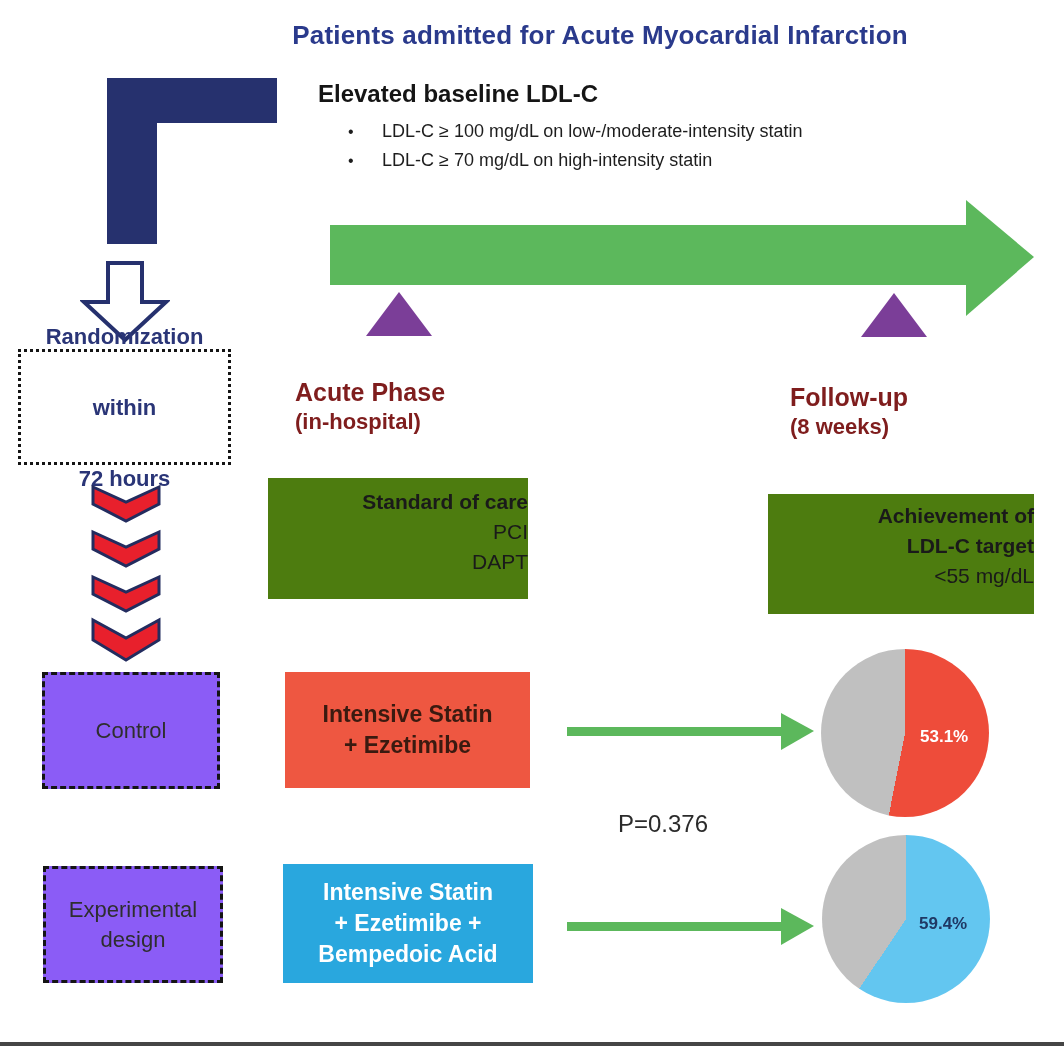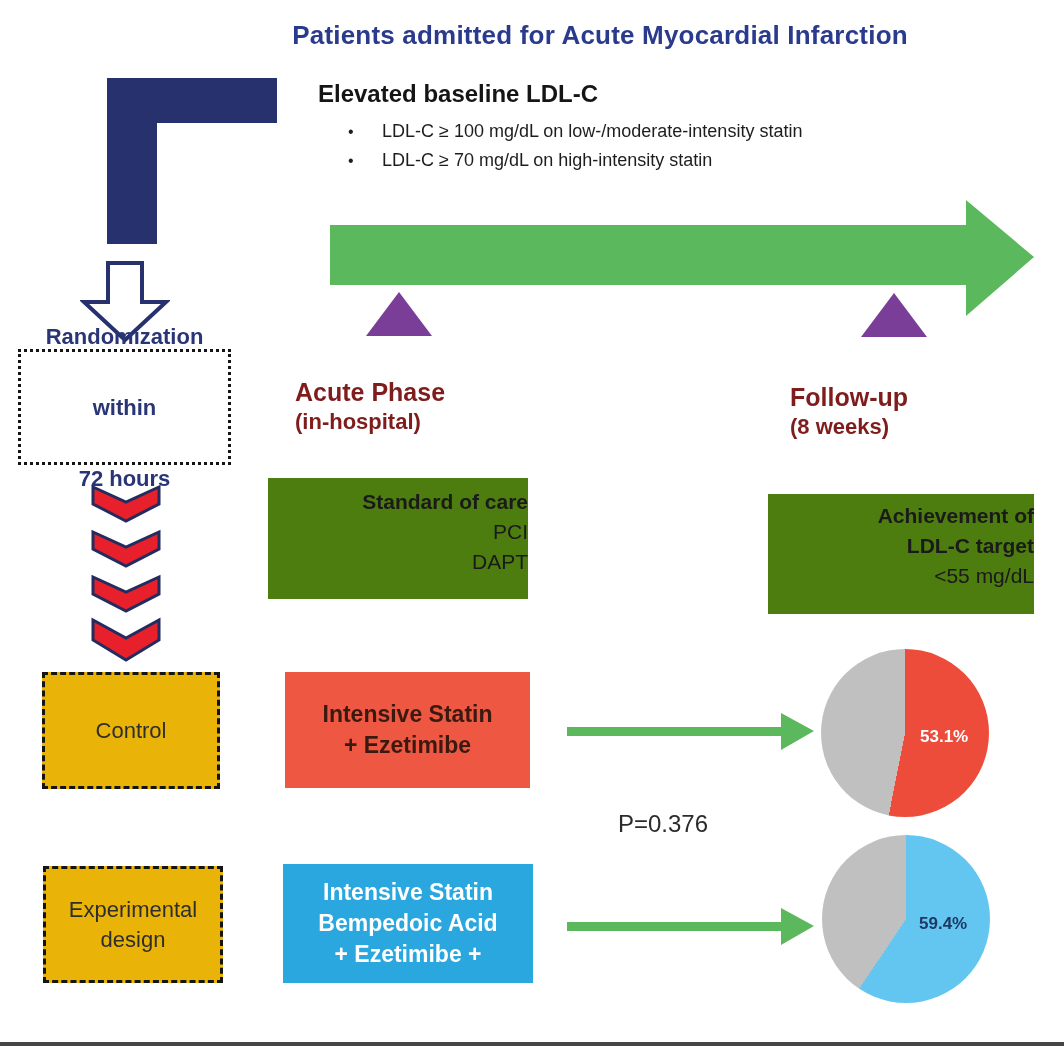--- a/index.html
+++ b/index.html
@@ -23,21 +23,21 @@
   .phase-label { width:210px; text-align:left; color:#7f1d1d; }
   .phase-title { font-size:25px; font-weight:bold; line-height:32px; }
   .phase-sub { font-size:22px; font-weight:bold; line-height:28px; }
 
   .green-box { background:#4d7c0f; text-align:right; color:#1a1a1a; padding-top:9px; }
   .green-box .gb-title { font-size:21px; font-weight:bold; line-height:30px; }
   .green-box .gb-line { font-size:21px; line-height:30px; }
 
   .dash-box { border:3px dashed #141414; display:flex; flex-direction:column;
               justify-content:center; text-align:center; color:#2e2e2e;
-              font-size:22px; line-height:30px; background:#eab308; }
+              font-size:22px; line-height:30px; background:#8b5cf6; }
 
   .treat-box { display:flex; flex-direction:column; justify-content:center; text-align:center;
                font-weight:bold; font-size:23px; line-height:31px; }
   .treat-red { background:#EE5741; color:#3A1A10; }
   .treat-blue { background:#29A7DE; color:#ffffff; }
 
   .pie { border-radius:50%; }
   .pie-label { font-size:17px; font-weight:bold; }
   .p-value { left:563px; top:810px; width:200px; text-align:center; font-size:24px; color:#2b2b2b; }
 
@@ -137,22 +137,22 @@
   <div class="abs pie-label" style="left:920px; top:727px; color:#ffffff;">53.1%</div>
 
   <div class="abs p-value">P=0.376</div>
 
   <div class="abs dash-box" style="left:43px; top:866px; width:180px; height:117px;">
     <div>Experimental</div>
     <div>design</div>
   </div>
   <div class="abs treat-box treat-blue" style="left:283px; top:864px; width:250px; height:119px;">
     <div>Intensive Statin</div>
+    <div>+ Ezetimibe +</div>
     <div>Bempedoic Acid</div>
-    <div>+ Ezetimibe +</div>
   </div>
   <svg class="abs" style="left:565px; top:903px;" width="250" height="46">
     <rect x="2" y="19" width="216" height="9" fill="#5CB85C"></rect>
     <polygon points="216,5 249,23 216,42" fill="#5CB85C"></polygon>
   </svg>
   <div class="abs pie" style="left: 822px; top: 835px; width: 168px; height: 168px; background: conic-gradient(rgb(99, 198, 240) 0deg, rgb(99, 198, 240) 59.4%, rgb(192, 192, 192) 0deg);"></div>
   <div class="abs pie-label" style="left:919px; top:914px; color:#1F3864;">59.4%</div>
 
   <div class="abs bottom-rule"></div>
 

